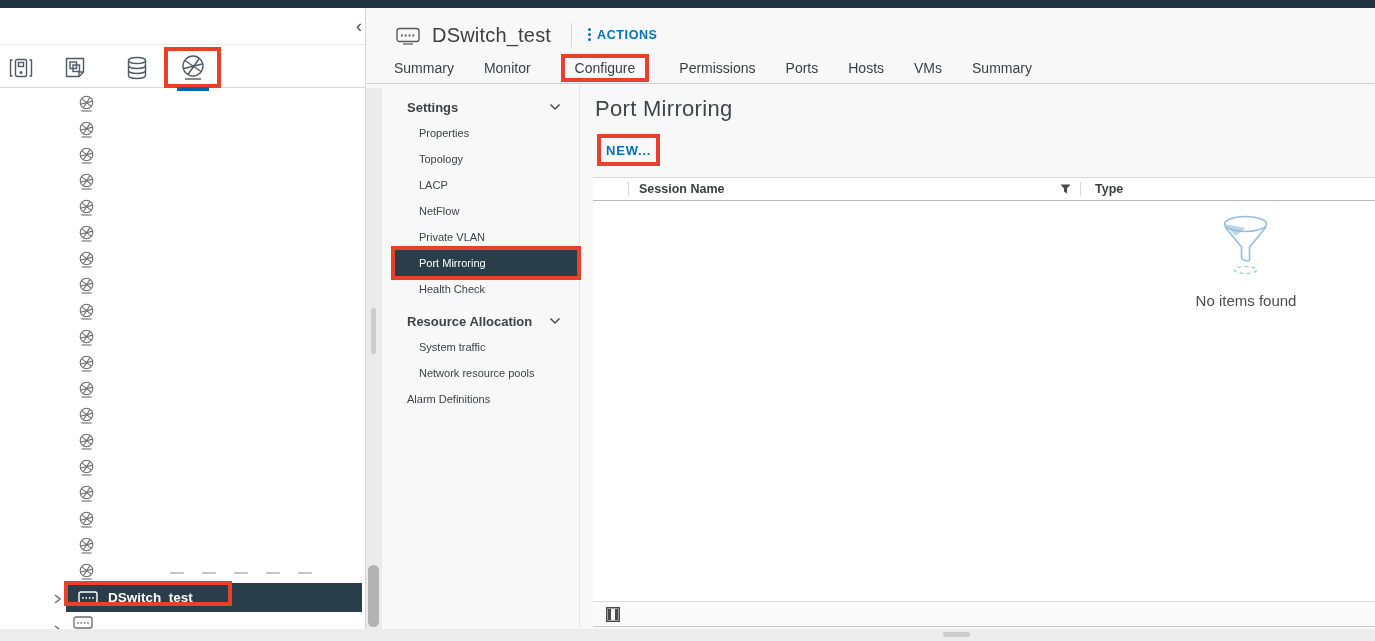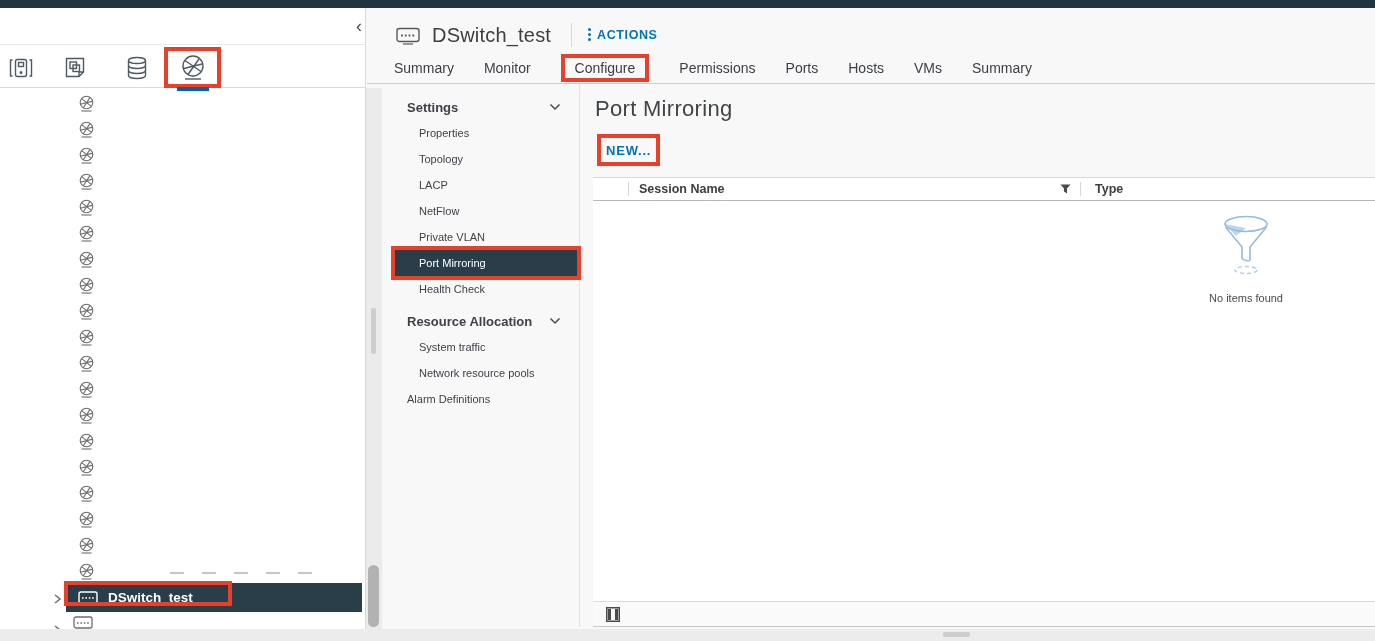--- a/index.html
+++ b/index.html
@@ -102,21 +102,21 @@
   .gh-sel-col { width:35px; height:100%; }
   .gh-sep { width:1px; height:14px; background:#d4d6d8; }
   .gh-cell { font-size:12.5px; font-weight:bold; color:#3c4043; }
   #gh-session { margin-left:10px; flex:0 0 415px; }
   #gh-filter { width:22px; display:flex; align-items:center; justify-content:center;
                cursor:pointer; margin-right:4px; }
   #gh-type { margin-left:14px; flex:1; }
 
   #empty-state { position:absolute; left:653px; top:36px; transform:translateX(-50%);
                  display:flex; flex-direction:column; align-items:center; }
-  #empty-msg { margin-top:16px; font-size:11px; color:#4c4c4c; }
+  #empty-msg { margin-top:16px; font-size:15px; color:#4c4c4c; }
 
   #grid-footer { position:absolute; left:0; top:423px; width:100%; height:26px;
                  background:#fafafa; border-top:1px solid #dcdcdc;
                  border-bottom:1px solid #c9c9c9; display:flex; align-items:center; }
   #col-settings { margin-left:13px; cursor:pointer; width:14px; height:15px; }
 
   
   #bottom-strip { left:0; top:629px; width:1375px; height:12px; background:#ececec; z-index:5; }
   #h-scroll-thumb { position:absolute; left:943px; top:3px; width:27px; height:5px;
                     background:#cdcdcd; border-radius:2px; cursor:pointer; }

